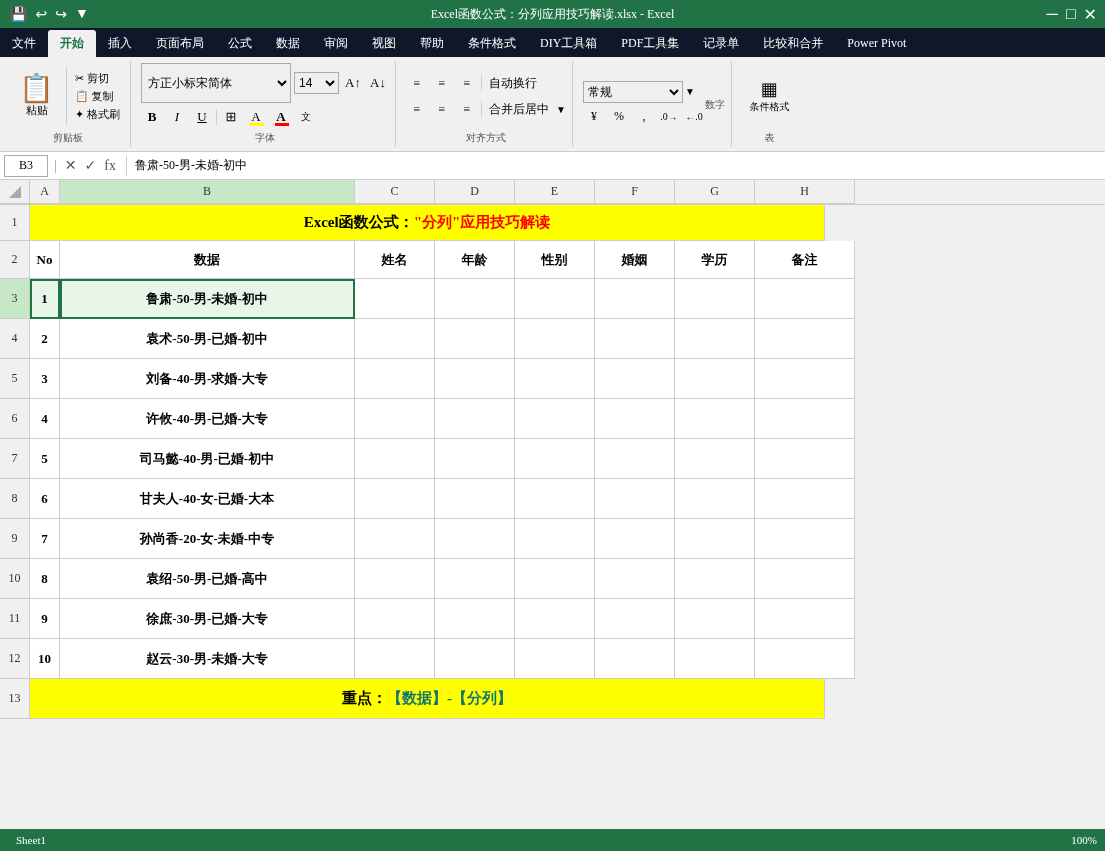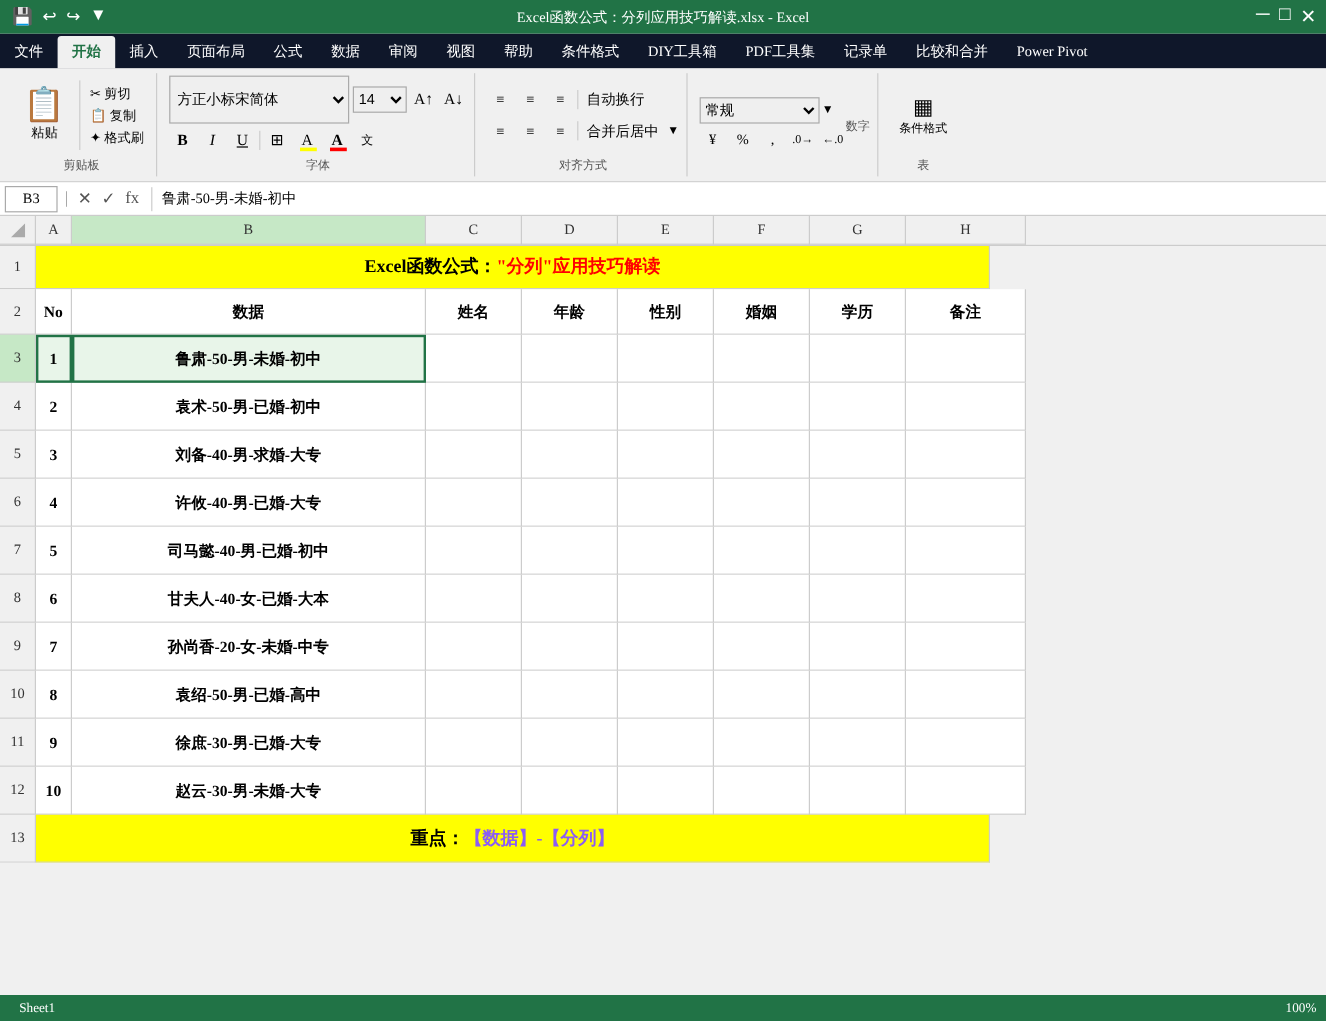--- a/index.html
+++ b/index.html
@@ -488,21 +488,21 @@
       <div class="cell col-e"></div>
       <div class="cell col-f"></div>
       <div class="cell col-g"></div>
       <div class="cell col-h"></div>
     </div>
 
     <div class="data-row" style="height:40px;">
       <div class="row-header">13</div>
       <div class="cell cell-yellow cell-bold cell-center row13-cell" style="width:795px; min-width:795px; display:flex; align-items:center; justify-content:center; font-size:15px; font-weight:bold; background:#ffff00; border-right:1px solid #ccc; border-bottom:1px solid #ccc;">
         <span style="color:black;">重点：</span>
-        <span style="color:#8b5cf6;">【数据】-【分列】</span>
+        <span style="color:#0f766e;">【数据】-【分列】</span>
       </div>
     </div>
 
   </div>
 </div>
 
 <div class="status-bar">
   <span style="padding: 0 8px; cursor:pointer;">Sheet1</span>
   <span style="flex:1;"></span>
   <span>100%</span>

